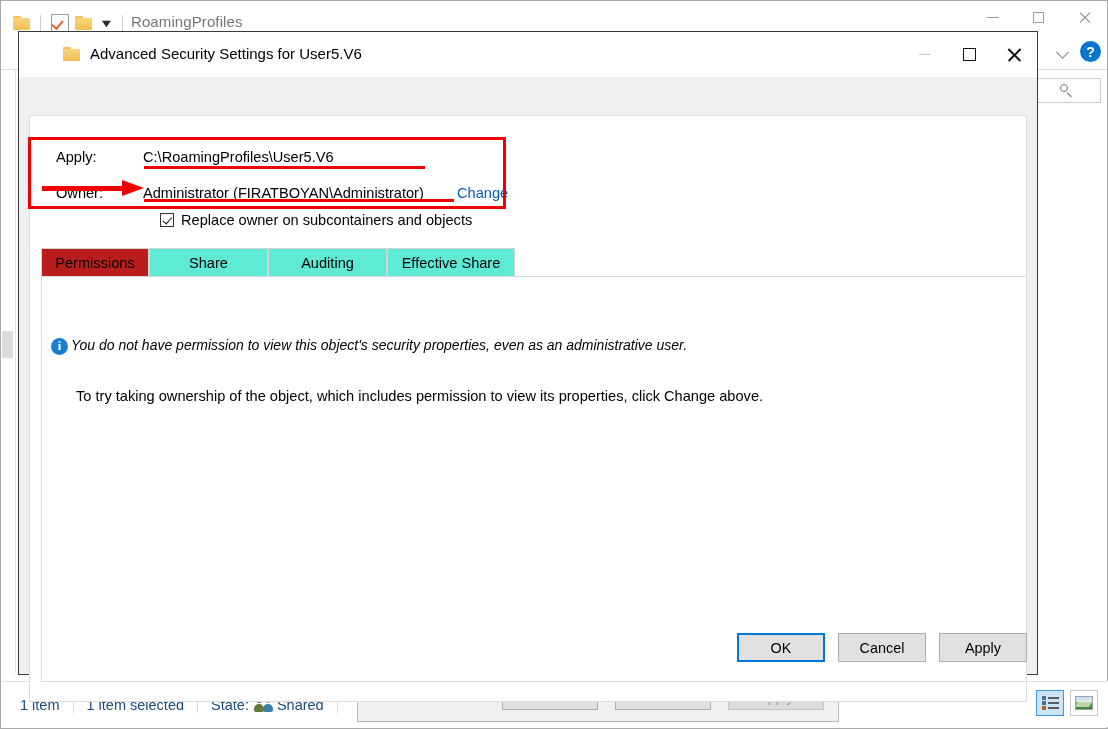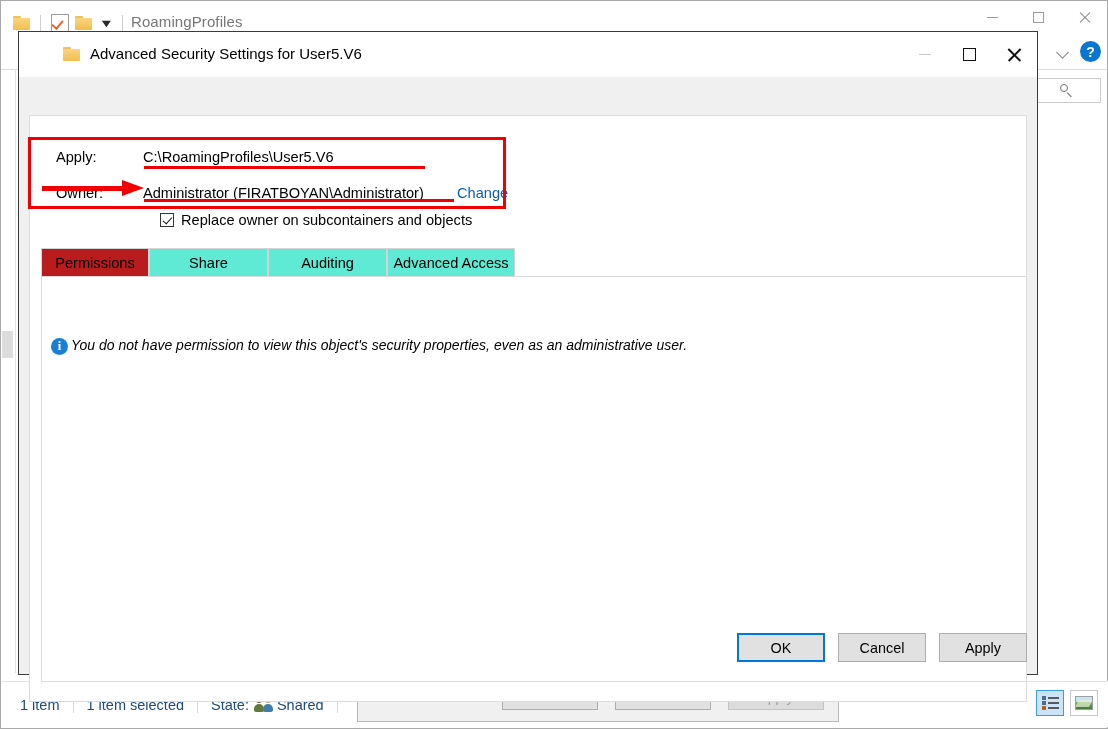--- a/index.html
+++ b/index.html
@@ -705,29 +705,30 @@
 
       <div id="replace-owner-row">
         <span class="checkbox"></span>
         <span>Replace owner on subcontainers and objects</span>
       </div>
 
       <div id="tabstrip">
         <div class="tab active" style="left:0; width:108px;">Permissions</div>
         <div class="tab" style="left:108px; width:119px;">Share</div>
         <div class="tab" style="left:227px; width:119px;">Auditing</div>
-        <div class="tab" style="left:346px; width:128px;">Advanced Access</div>
+        <div class="tab" style="left:346px; width:128px;">Effective Share</div>
       </div>
       <div id="tab-underline"></div>
 
       <div id="content-panel">
         <div id="info-row">
           <span class="info-ico">i</span>
           <span id="info-text">You do not have permission to view this object's security properties, even as an administrative user.</span>
         </div>
+        <div id="info-hint">To try taking ownership of the object, which includes permission to view its properties, click Change above.</div>
       </div>
 
     </div>
 
     <div id="sec-footer-buttons">
       <div class="sbtn default">OK</div>
       <div class="sbtn">Cancel</div>
       <div class="sbtn">Apply</div>
     </div>
   </div>

